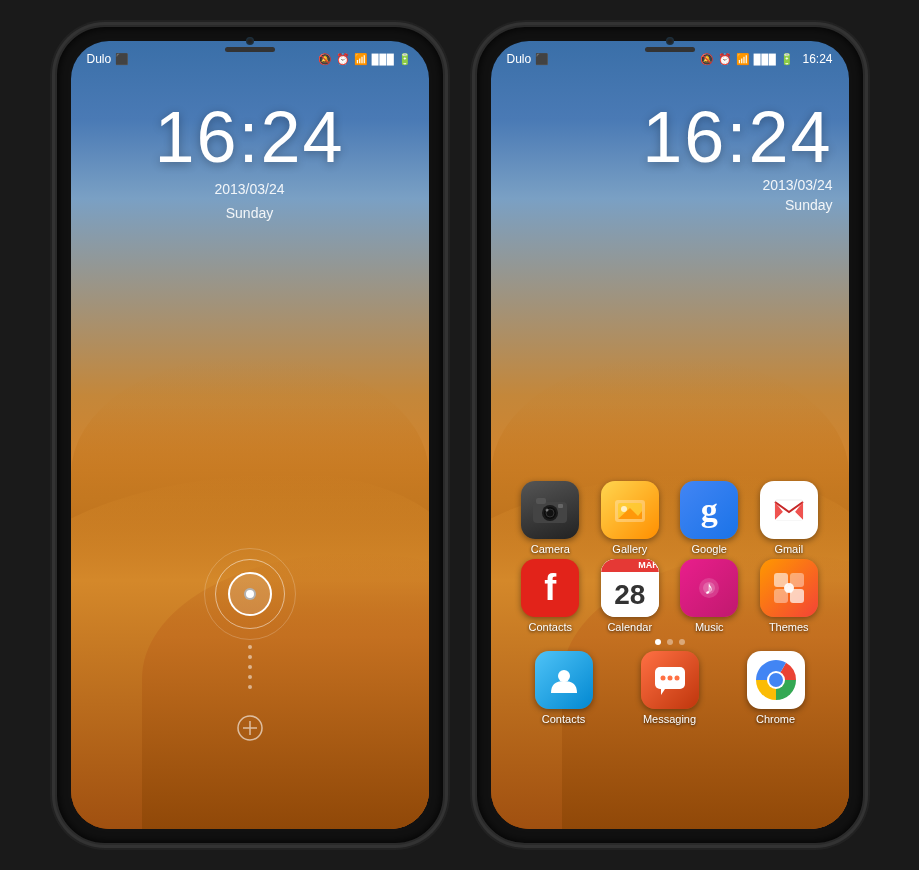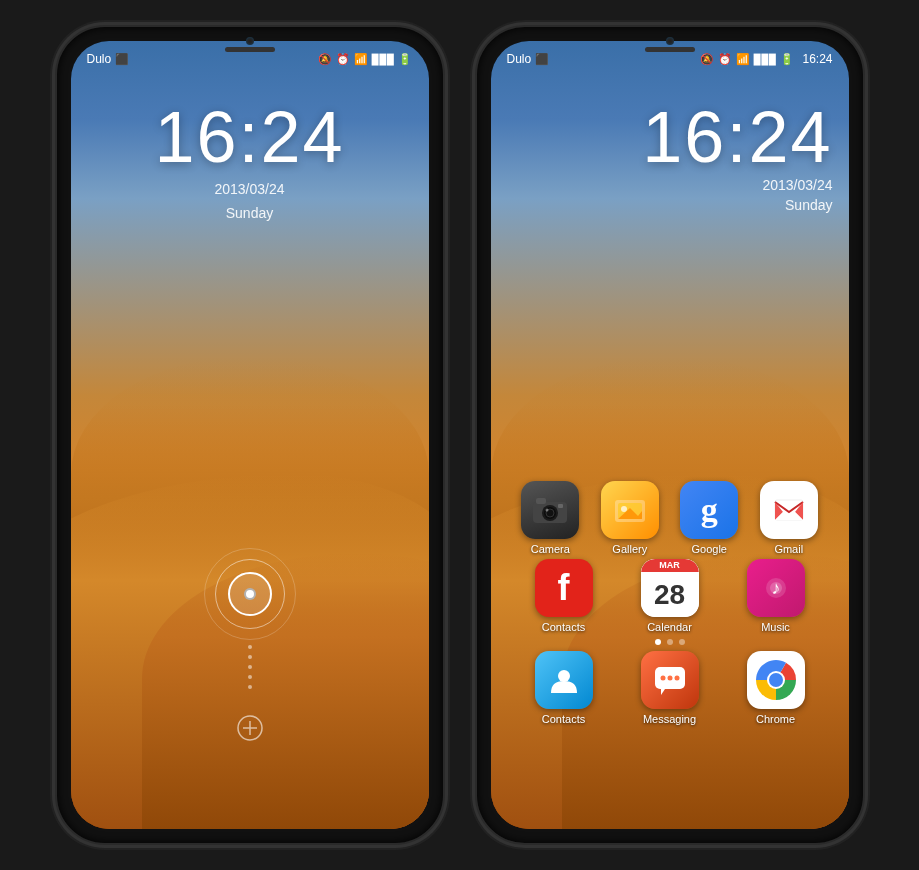--- a/index.html
+++ b/index.html
@@ -359,21 +359,21 @@
       height: 100%;
       display: flex;
       flex-direction: column;
       background: white;
       border-radius: 14px;
       overflow: hidden;
     }
     .cal-header {
       background: #e53935;
       color: white;
-      text-align: center;
+      text-align: right;
       font-size: 9px;
       font-weight: bold;
       padding: 2px 0;
       line-height: 1;
     }
     .cal-number {
       flex: 1;
       display: flex;
       align-items: center;
       justify-content: center;
@@ -549,20 +549,33 @@
             <div class="app-icon" style="background:linear-gradient(135deg,#e91e8c,#c0196e);">
               <svg width="36" height="36" viewBox="0 0 36 36">
                 <circle cx="18" cy="18" r="10" fill="rgba(255,255,255,0.15)"></circle>
                 <circle cx="18" cy="18" r="6" fill="rgba(255,255,255,0.2)"></circle>
                 <text x="18" y="24" text-anchor="middle" fill="white" font-size="18">♪</text>
               </svg>
             </div>
             <span class="app-label">Music</span>
           </div>
 
+          <div class="app-item">
+            <div class="app-icon" style="background:linear-gradient(135deg,#ff9800,#f44336);">
+              <svg width="38" height="38" viewBox="0 0 38 38">
+                <rect x="4" y="4" width="14" height="14" rx="3" fill="rgba(255,255,255,0.6)"></rect>
+                <rect x="20" y="4" width="14" height="14" rx="3" fill="rgba(255,255,255,0.4)"></rect>
+                <rect x="4" y="20" width="14" height="14" rx="3" fill="rgba(255,255,255,0.4)"></rect>
+                <rect x="20" y="20" width="14" height="14" rx="3" fill="rgba(255,255,255,0.7)"></rect>
+                <circle cx="19" cy="19" r="5" fill="white" opacity="0.9"></circle>
+                <path d="M19 15 L20.5 18 L24 18.5 L21.5 21 L22 24.5 L19 22.8 L16 24.5 L16.5 21 L14 18.5 L17.5 18Z" fill="white" opacity="0.5"></path>
+              </svg>
+            </div>
+            <span class="app-label">Themes</span>
+          </div>
         </div>
 
         <div class="page-dots">
           <div class="page-dot active"></div>
           <div class="page-dot"></div>
           <div class="page-dot"></div>
         </div>
 
         <div class="app-row">
 

